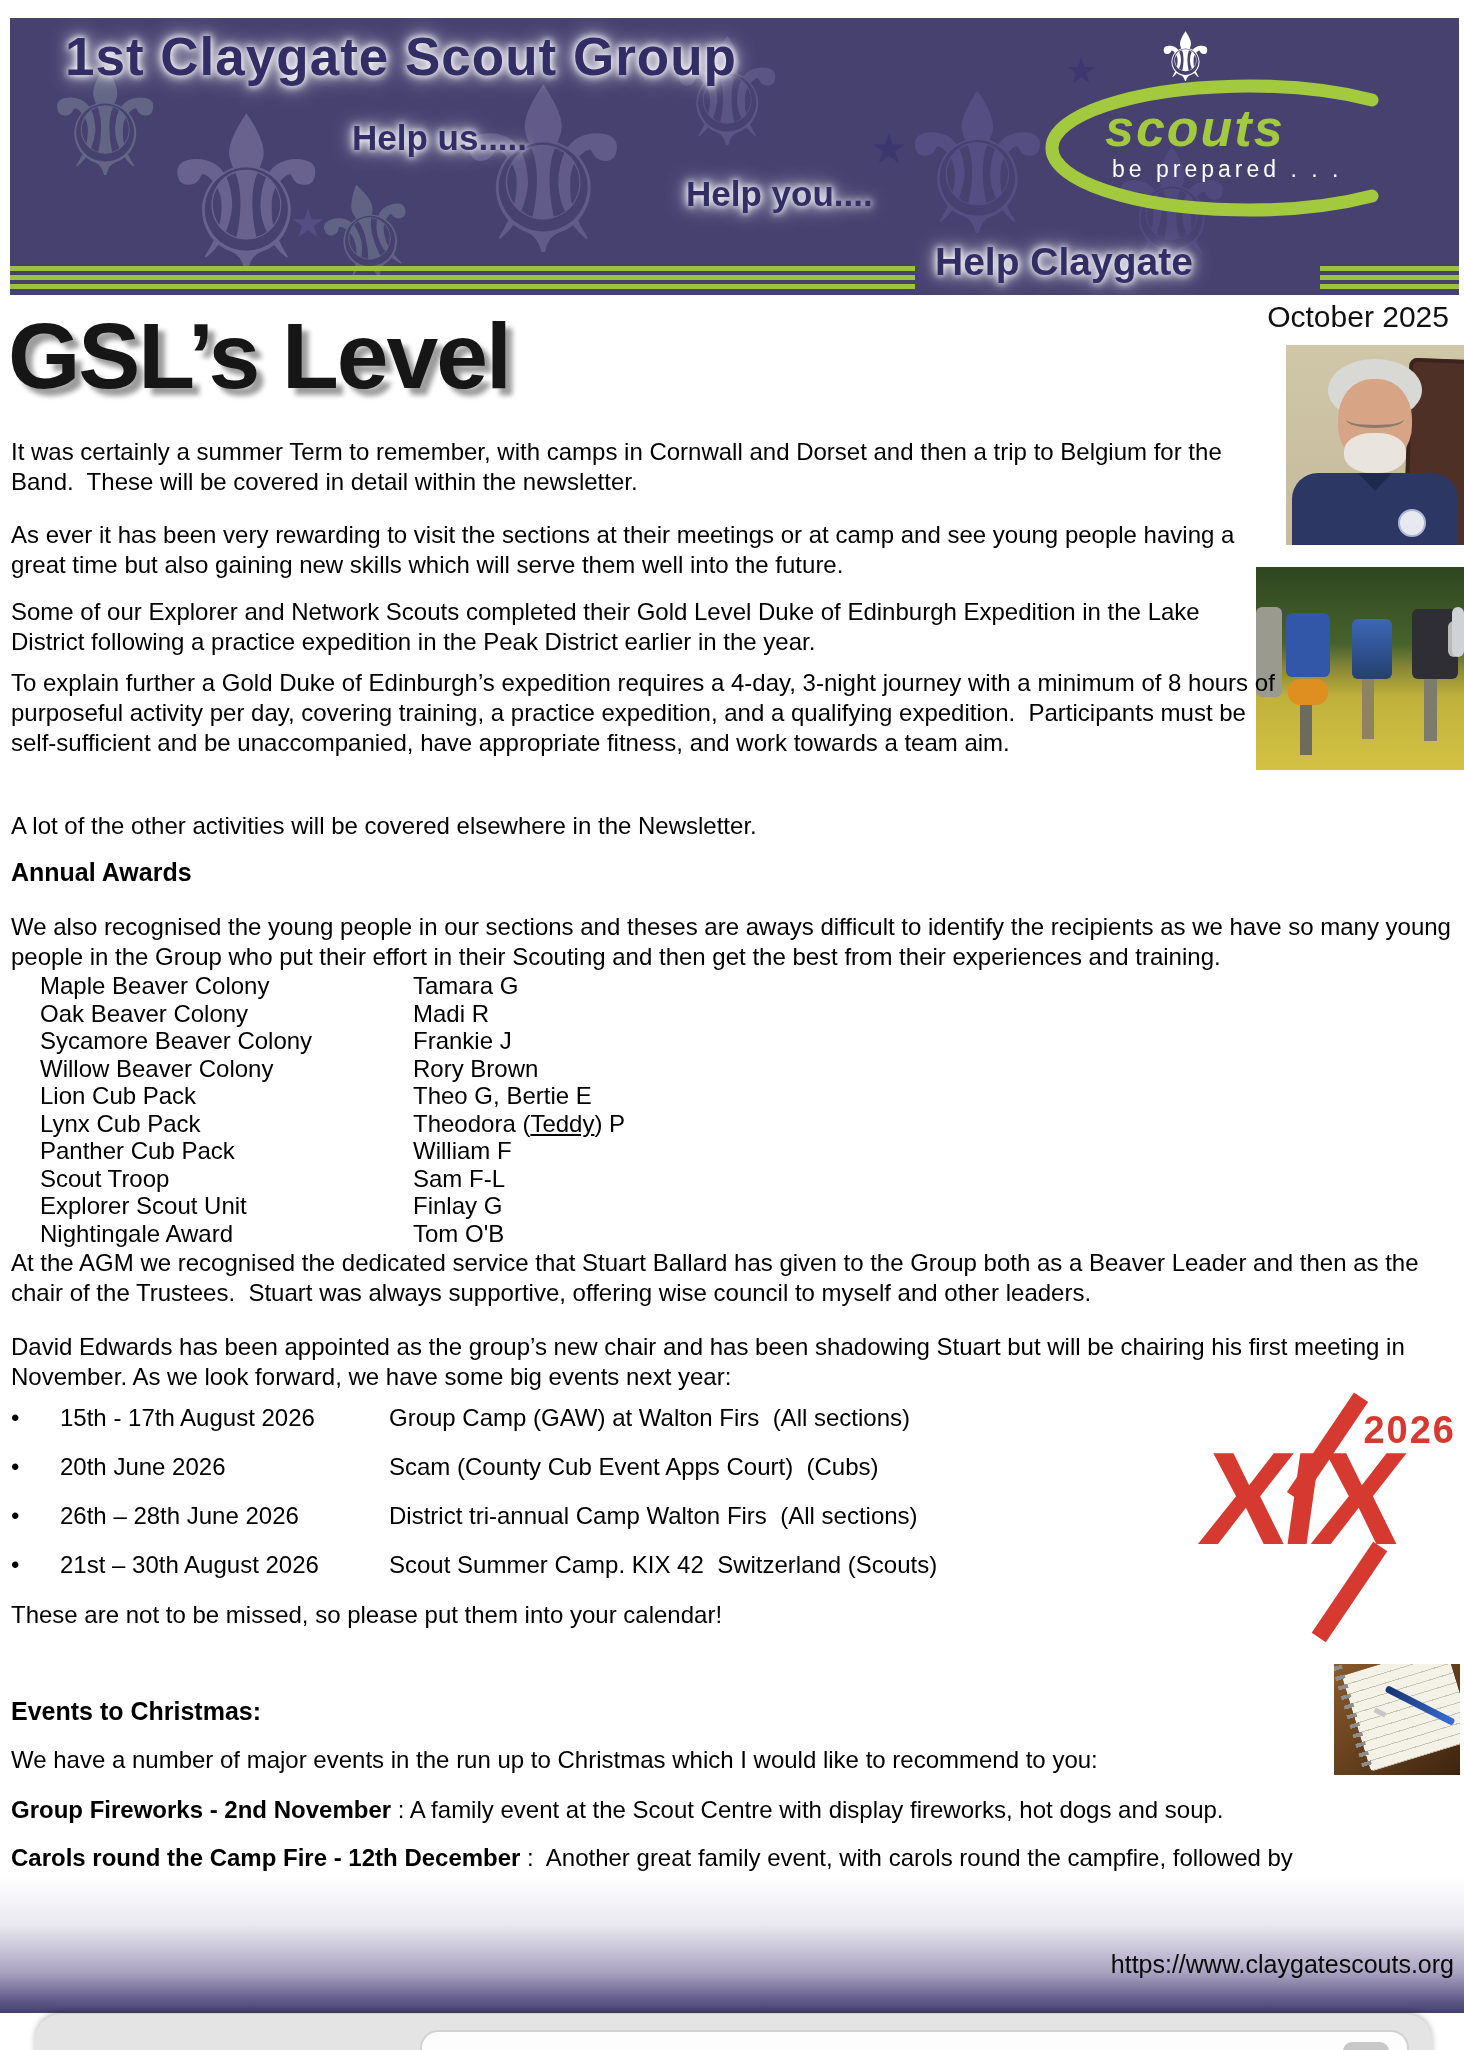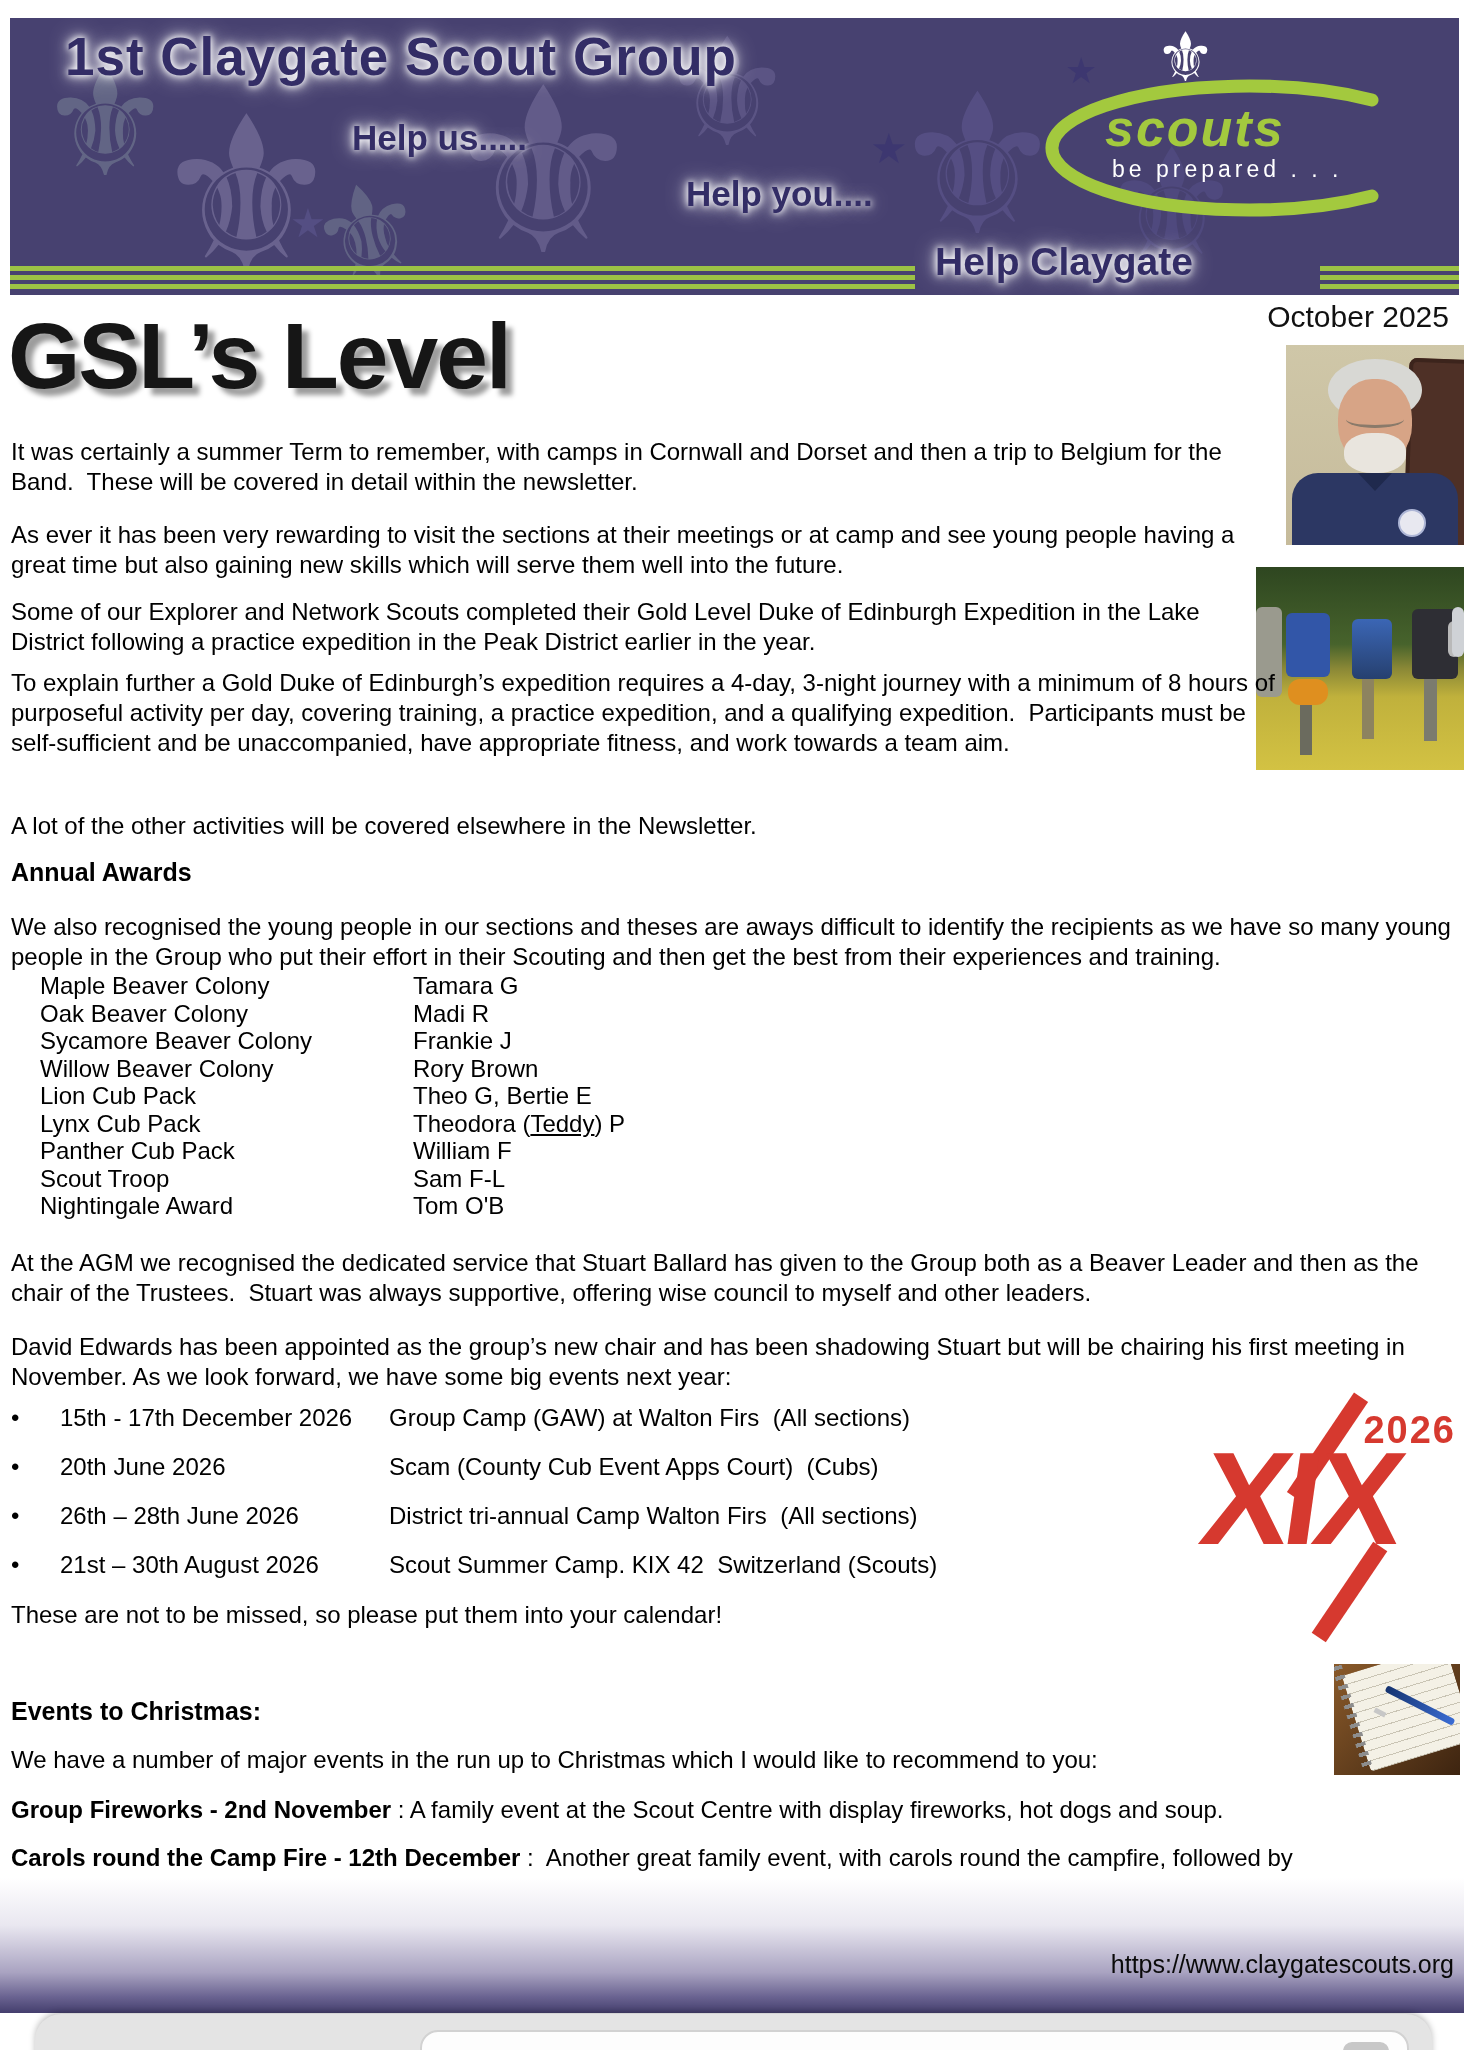--- a/index.html
+++ b/index.html
@@ -197,31 +197,35 @@
     </div>
     <div class="award-row">
       <span class="award-section">Panther Cub Pack</span>
       <span>William F</span>
     </div>
     <div class="award-row">
       <span class="award-section">Scout Troop</span>
       <span>Sam F-L</span>
     </div>
     <div class="award-row">
+      <span class="award-section">Explorer Scout Unit</span>
+      <span>Finlay G</span>
+    </div>
+    <div class="award-row">
       <span class="award-section">Nightingale Award</span>
       <span>Tom O'B</span>
     </div>
   </div>
 
   <div class="para wide" style="top:1248px;">At the AGM we recognised the dedicated service that Stuart Ballard has given to the Group both as a Beaver Leader and then as the chair of the Trustees.  Stuart was always supportive, offering wise council to myself and other leaders.</div>
   <div class="para wide" style="top:1332px;">David Edwards has been appointed as the group’s new chair and has been shadowing Stuart but will be chairing his first meeting in November. As we look forward, we have some big events next year:</div>
 
   <div class="bullet-item" style="top:1404px;">
     <span class="bl">•</span>
-    <span class="dt">15th - 17th December 2026</span>
+    <span class="dt">15th - 17th August 2026</span>
     <span class="ds">Group Camp (GAW) at Walton Firs  (All sections)</span>
   </div>
   <div class="bullet-item" style="top:1453px;">
     <span class="bl">•</span>
     <span class="dt">20th June 2026</span>
     <span class="ds">Scam (County Cub Event Apps Court)  (Cubs)</span>
   </div>
   <div class="bullet-item" style="top:1502px;">
     <span class="bl">•</span>
     <span class="dt">26th – 28th June 2026</span>

